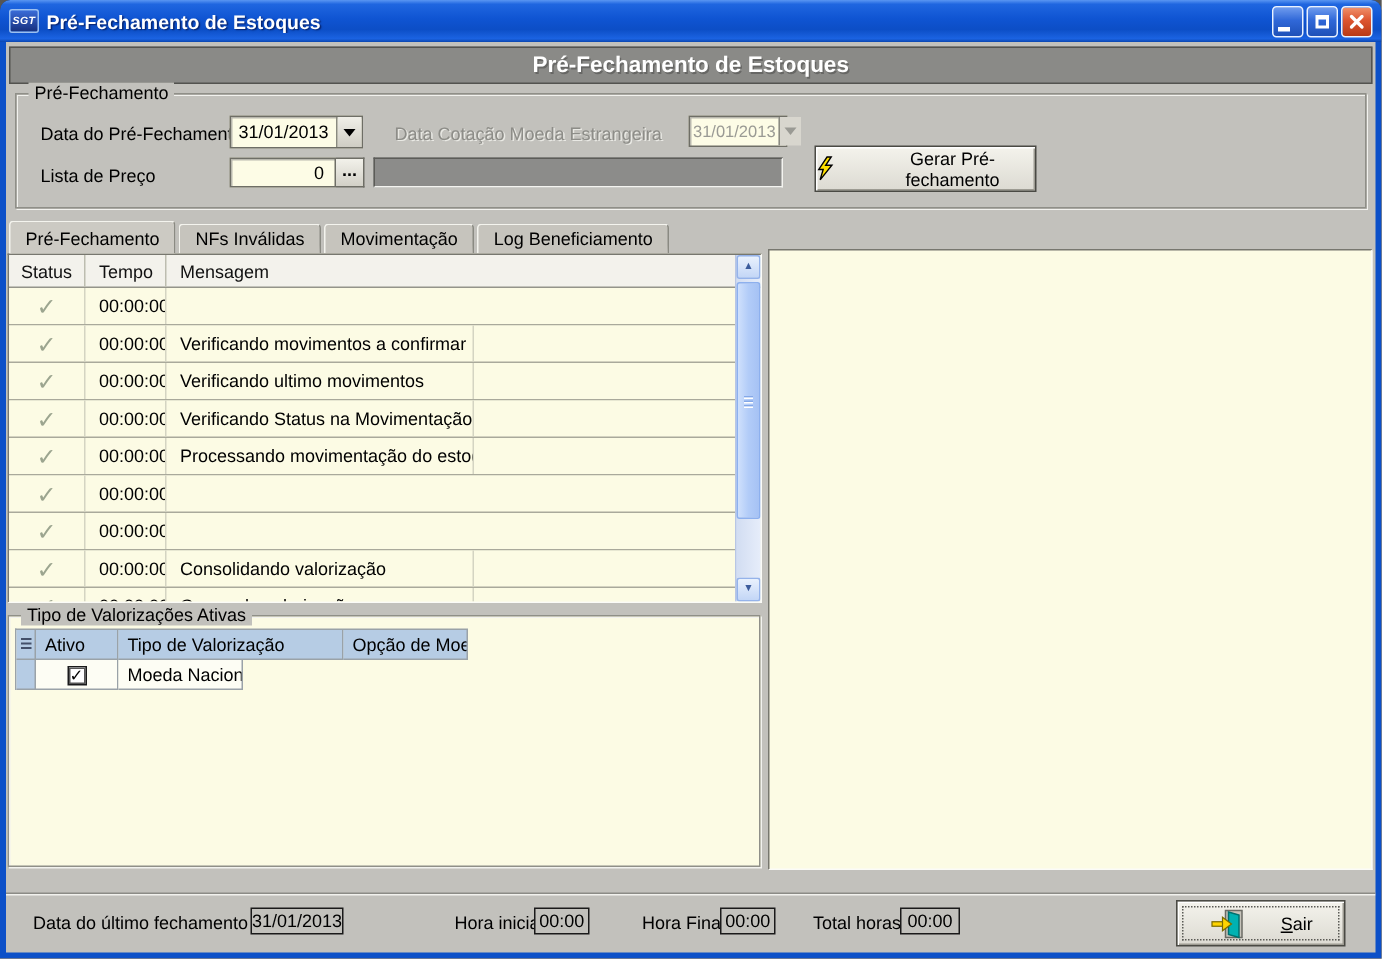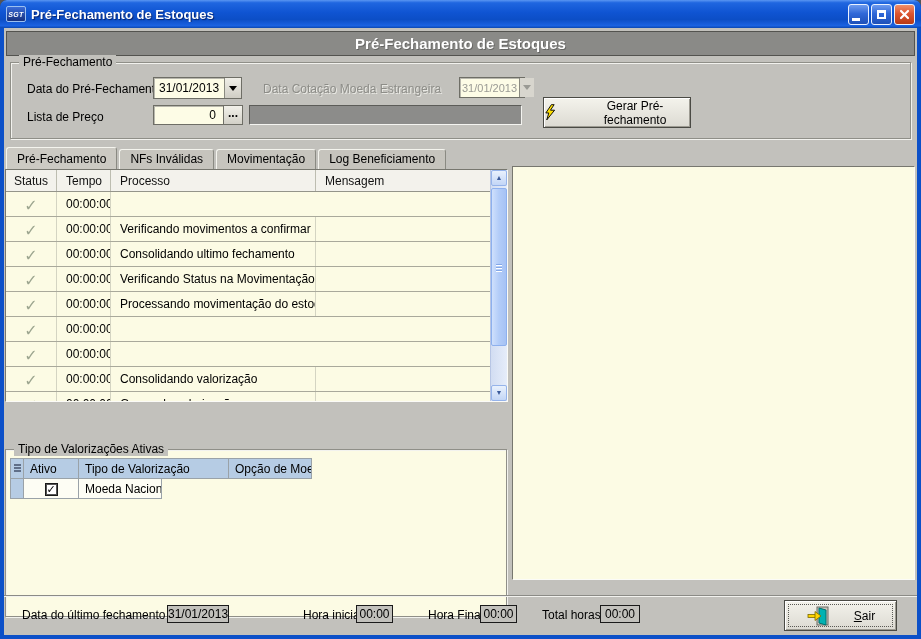--- a/index.html
+++ b/index.html
@@ -164,21 +164,21 @@
     box-shadow:0 -3px 0 #fff, 0 3px 0 #fff;
   }
   
   .right-panel {
     position:absolute; left:508px; top:138px; width:403px; height:414px;
     background:#fcfbe4;
     border-top:1px solid #77776f; border-left:1px solid #77776f;
     border-bottom:1px solid #fbfbf7; border-right:1px solid #fbfbf7;
   }
   
-  .val-group { left:1px; top:382px; width:502px; height:168px; background:#fcfbe4;margin-top:39px; }
+  .val-group { left:1px; top:382px; width:502px; height:168px; background:#fcfbe4; }
   .val-grid { position:absolute; left:4px; top:8px; border-left:1px solid #9aa2a8; border-top:1px solid #9aa2a8; }
   .vg-row { display:flex; }
   .vg-cell {
     border-right:1px solid #9aa2a8; border-bottom:1px solid #9aa2a8;
     font-size:12px; padding:3px 0 0 6px; height:20px; overflow:hidden; white-space:nowrap;
     background:#fdfdf4;
   }
   .vg-head .vg-cell { background:#b6cce4; }
   .vg-ind { width:13px; flex:0 0 auto; padding:3px 0 0 2px; background:#b6cce4; }
   .vg-ativo { width:55px; flex:0 0 auto; }
@@ -274,39 +274,38 @@
       <div class="tab active">Pré-Fechamento</div>
       <div class="tab">NFs Inválidas</div>
       <div class="tab">Movimentação</div>
       <div class="tab">Log Beneficiamento</div>
     </div>
 
     <div class="table-panel">
       <div class="thead">
         <div class="th c-status">Status</div>
         <div class="th c-tempo">Tempo</div>
-        <div class="th c-proc">Processo</div>
         <div class="th c-msg">Mensagem</div>
       </div>
       <div class="rows">
         <div class="trow">
           <div class="td c-status"><span class="check">✓</span></div>
           <div class="td c-tempo">00:00:00</div>
           <div class="td c-msg"></div>
         </div>
         <div class="trow">
           <div class="td c-status"><span class="check">✓</span></div>
           <div class="td c-tempo">00:00:00</div>
           <div class="td c-proc">Verificando movimentos a confirmar</div>
           <div class="td c-msg"></div>
         </div>
         <div class="trow">
           <div class="td c-status"><span class="check">✓</span></div>
           <div class="td c-tempo">00:00:00</div>
-          <div class="td c-proc">Consolidando ultimo fechamento</div>
+          <div class="td c-proc">Verificando ultimo movimentos</div>
           <div class="td c-msg"></div>
         </div>
         <div class="trow">
           <div class="td c-status"><span class="check">✓</span></div>
           <div class="td c-tempo">00:00:00</div>
           <div class="td c-proc">Verificando Status na Movimentação</div>
           <div class="td c-msg"></div>
         </div>
         <div class="trow">
           <div class="td c-status"><span class="check">✓</span></div>

